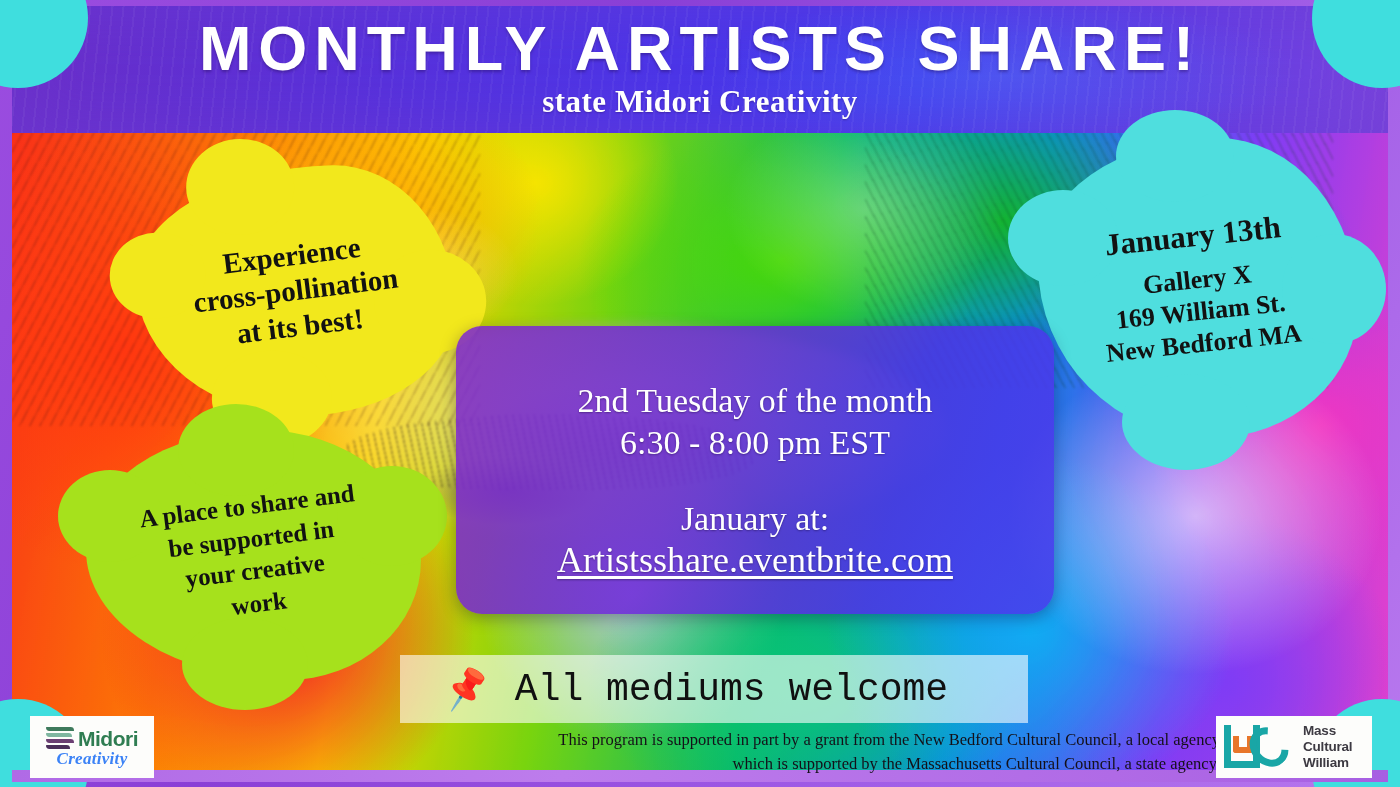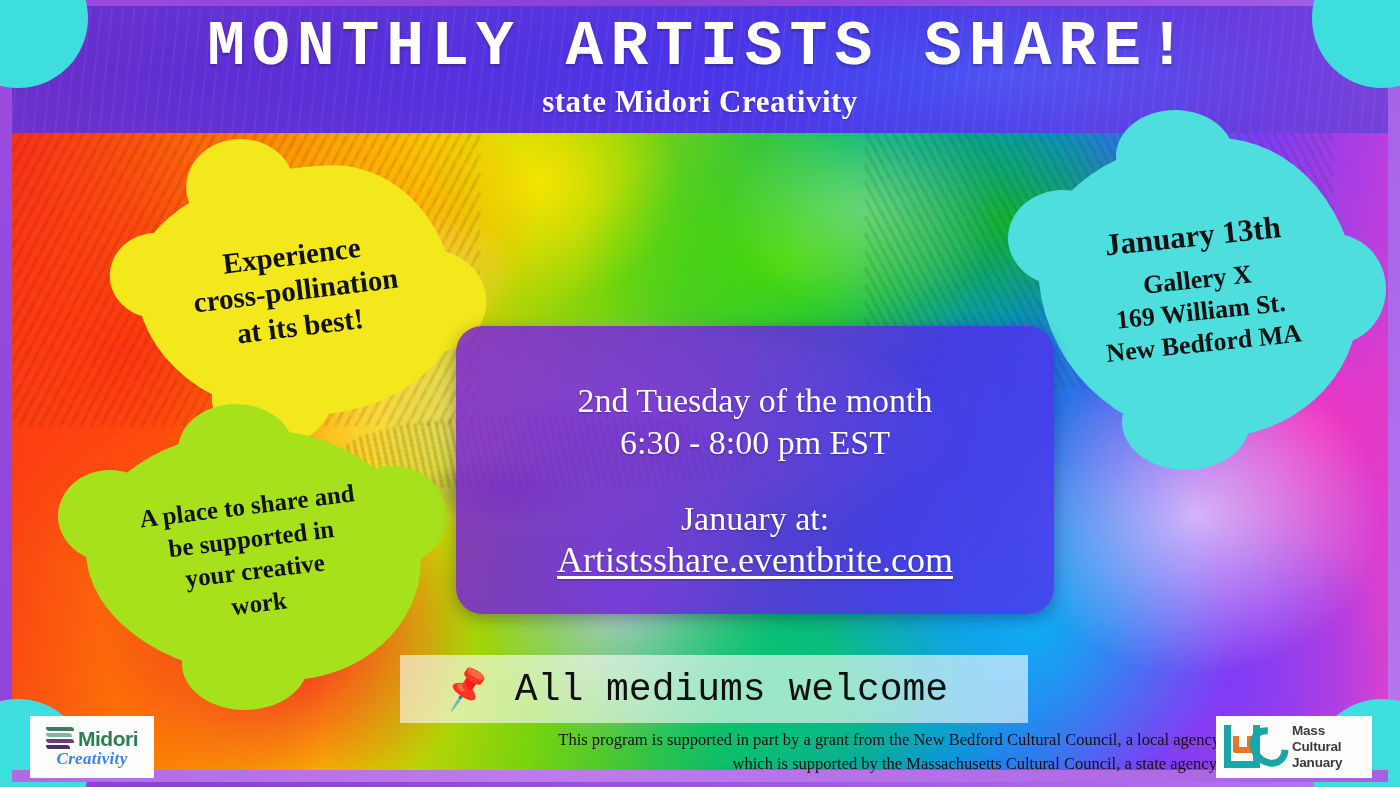--- a/index.html
+++ b/index.html
@@ -140,21 +140,21 @@
     inset: 0;
     background:
       repeating-linear-gradient(96deg, rgba(255,255,255,.045) 0 2px, rgba(0,0,0,0) 2px 11px),
       radial-gradient(ellipse 420px 120px at 72% 55%, rgba(90,150,255,.30), rgba(0,0,0,0) 70%);
     pointer-events: none;
   }
   .title {
     position: relative;
     z-index: 2;
     color: #ffffff;
-    font-family: Liberation Mono, monospace;
+    font-family: Liberation Sans, sans-serif;
     font-weight: bold;
     font-size: 63px;
     letter-spacing: 7px;
     line-height: 1.02;
     white-space: nowrap;
     text-shadow: 0 2px 3px rgba(30,10,70,.35);
   }
   .subtitle {
     position: relative;
     z-index: 2;
@@ -404,21 +404,21 @@
   .logo-mcc {
     position: absolute;
     right: 28px;
     top: 716px;
     width: 156px;
     height: 62px;
     z-index: 13;
     background: #fdfdfb;
     display: flex;
     align-items: center;
-    gap: 6px;
+    gap: 17px;
     padding: 0 8px;
     box-sizing: border-box;
   }
   .mcc-mark {
     position: relative;
     width: 62px;
     height: 46px;
     flex: none;
   }
   .mcc-m {
@@ -563,21 +563,21 @@
 
   <div class="logo-mcc">
     <span class="mcc-mark">
       <span class="mcc-m"></span>
       <span class="mcc-v"></span>
       <span class="mcc-c"></span>
     </span>
     <span class="mcc-words">
       <div>Mass</div>
       <div>Cultural</div>
-      <div>January</div>
+      <div>William</div>
     </span>
   </div>
 
   <div class="corner-dot corner-tl"></div>
   <div class="corner-dot corner-tr"></div>
   <div class="corner-dot corner-bl"></div>
   <div class="corner-dot corner-br"></div>
 
 </div>
 

